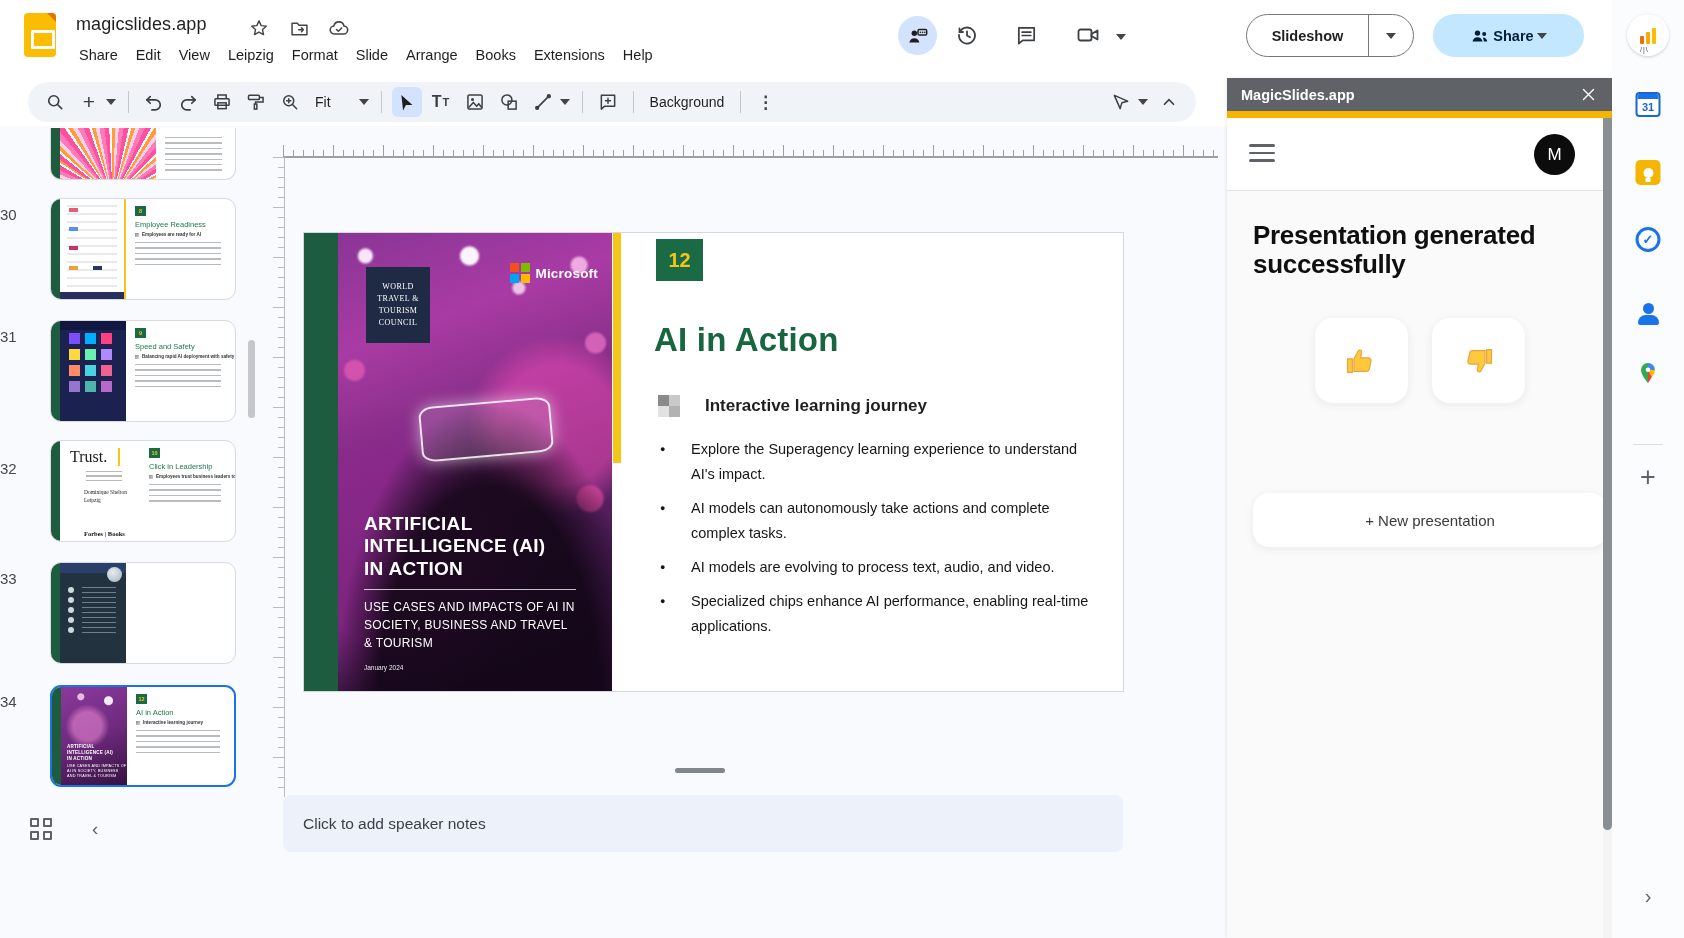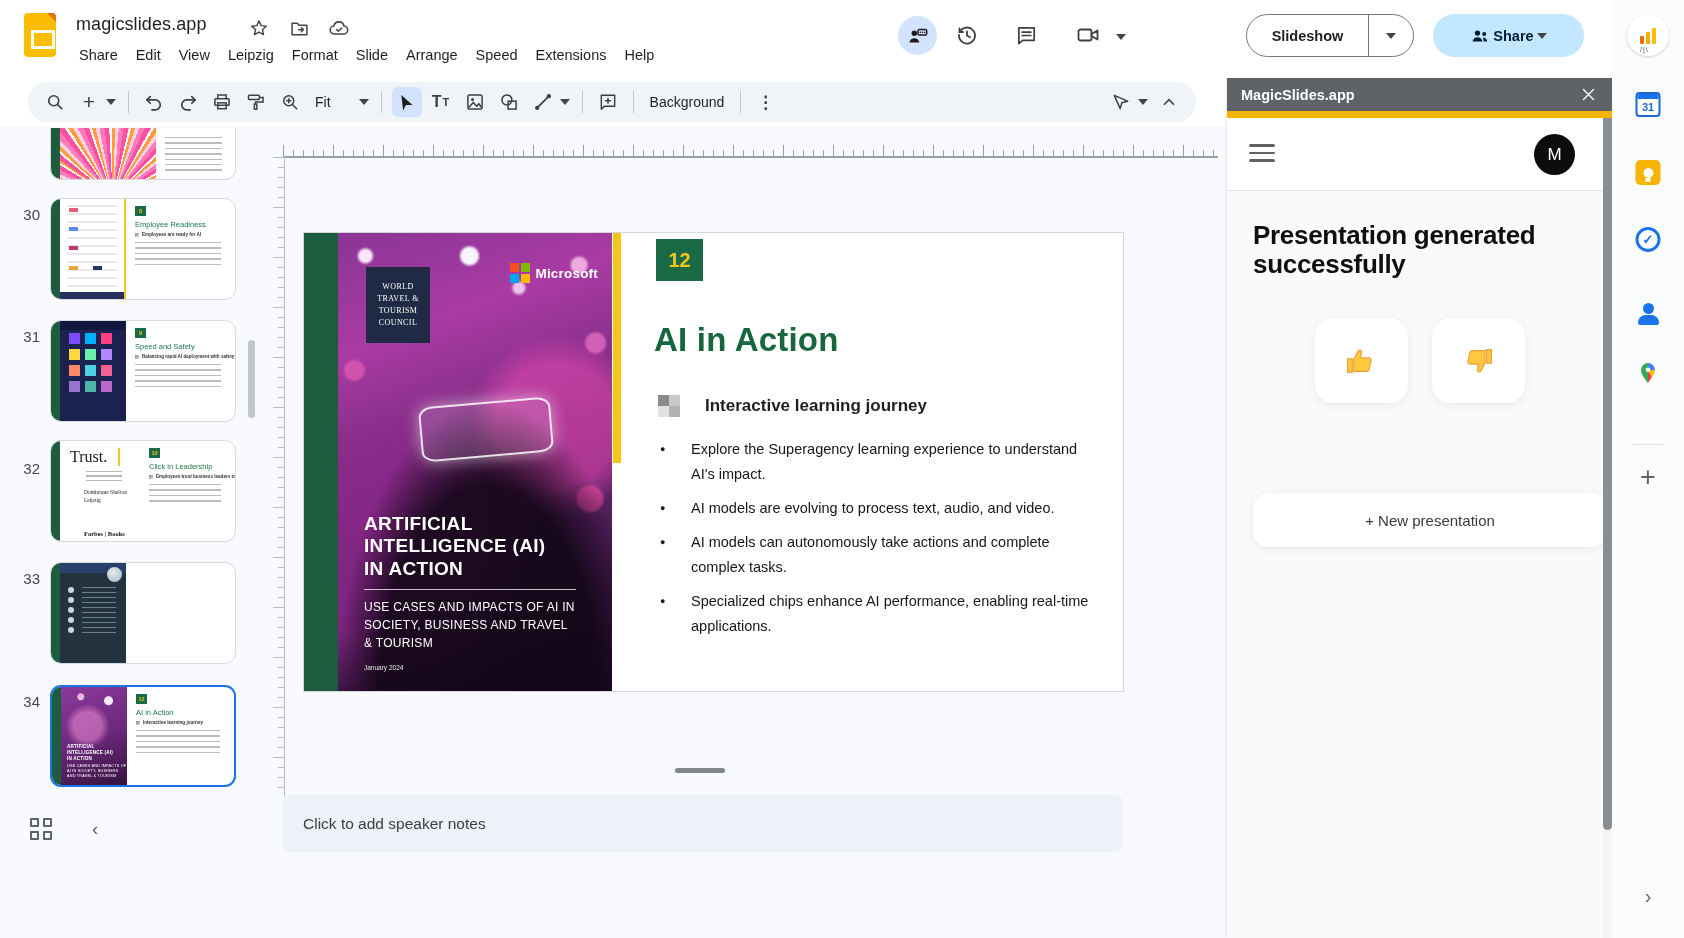--- a/index.html
+++ b/index.html
@@ -97,21 +97,21 @@
   
   .drag-handle{position:absolute;left:675px;top:768px;width:50px;height:5px;border-radius:3px;background:#80868b;}
   .notes-bar{position:absolute;left:283px;top:795px;width:840px;height:57px;background:#ecf1fa;border-radius:8px;display:flex;align-items:center;}
   .notes-text{margin-left:20px;font-size:15.5px;color:#3c4043;}
   .grid-ico{position:absolute;left:30px;top:818px;width:24px;height:24px;display:grid;grid-template-columns:9px 9px;grid-template-rows:9px 9px;gap:4px;}
   .grid-ico i{border:2px solid #5f6368;border-radius:1px;}
   .filmstrip-collapse{position:absolute;left:92px;top:818px;font-size:19px;color:#5f6368;}
 
   
   .filmstrip{position:absolute;left:0;top:128px;width:262px;height:676px;overflow:hidden;}
-  .slide-num{position:absolute;width:40px;text-align:right;font-size:15px;color:#474747;}
+  .slide-num{position:absolute;width:40px;font-size:15px;color:#474747;}
   .mini{position:absolute;left:50px;width:186px;height:102px;background:#fff;border:1px solid #d7dade;border-radius:11px;overflow:hidden;display:flex;}
   .mini.selected{border:2.5px solid #1A73E8;}
   .mini.partial{top:0;height:52px;border-radius:0 0 11px 11px;border-top:none;}
   .mini-band{width:9px;flex:none;background:#1D5C3F;}
   .mini-left{width:66px;flex:none;position:relative;overflow:hidden;}
   .mini-right{flex:1;padding:7px 9px 0 9px;position:relative;overflow:hidden;}
   .mini-badge{width:11px;height:10px;background:#1A6B45;color:#F5C518;font-size:5.5px;font-weight:bold;display:flex;align-items:center;justify-content:center;}
   .mini-title{color:#1E7A4C;font-weight:normal;font-size:7.5px;margin-top:4px;white-space:nowrap;}
   .mini-sub{display:flex;align-items:center;gap:3px;margin-top:3px;font-size:4.6px;font-weight:bold;color:#333;white-space:nowrap;}
   .mini-sub b{width:4px;height:4px;background:linear-gradient(135deg,#8b8b8b,#d8d8d8);flex:none;}
@@ -232,21 +232,21 @@
     </span>
   </div>
   <div class="menubar">
     <span class="menu-item">Share</span>
     <span class="menu-item">Edit</span>
     <span class="menu-item">View</span>
     <span class="menu-item">Leipzig</span>
     <span class="menu-item">Format</span>
     <span class="menu-item">Slide</span>
     <span class="menu-item">Arrange</span>
-    <span class="menu-item">Speed</span>
+    <span class="menu-item">Books</span>
     <span class="menu-item">Extensions</span>
     <span class="menu-item">Help</span>
   </div>
 
   <div class="presenter-circle">
     <svg width="22" height="22" viewBox="0 0 24 24" fill="#1f1f1f">
         <circle cx="8" cy="9" r="3"></circle>
         <path d="M2.5 19c.6-3 2.9-4.6 5.5-4.6S12.9 16 13.5 19z"></path>
         <rect x="12" y="5" width="9.5" height="6" rx="1.4" fill="none" stroke="#1f1f1f" stroke-width="1.6"></rect>
         <circle cx="14.6" cy="8" r=".9"></circle>
@@ -530,22 +530,22 @@
     <span class="sub-ico">
         <i></i>
         <i></i>
         <i></i>
         <i></i>
       </span>
     <span class="slide-subtitle">Interactive learning journey</span>
   </div>
   <ul class="bullets">
     <li>Explore the Superagency learning experience to understand AI's impact.</li>
+    <li>AI models can autonomously take actions and complete complex tasks.</li>
     <li>AI models are evolving to process text, audio, and video.</li>
-    <li>AI models can autonomously take actions and complete complex tasks.</li>
     <li>Specialized chips enhance AI performance, enabling real-time applications.</li>
   </ul>
 </div>
 
 <div class="drag-handle"></div>
 <div class="notes-bar">
   <span class="notes-text">Click to add speaker notes</span>
 </div>
 <div class="grid-ico">
     <i></i>

